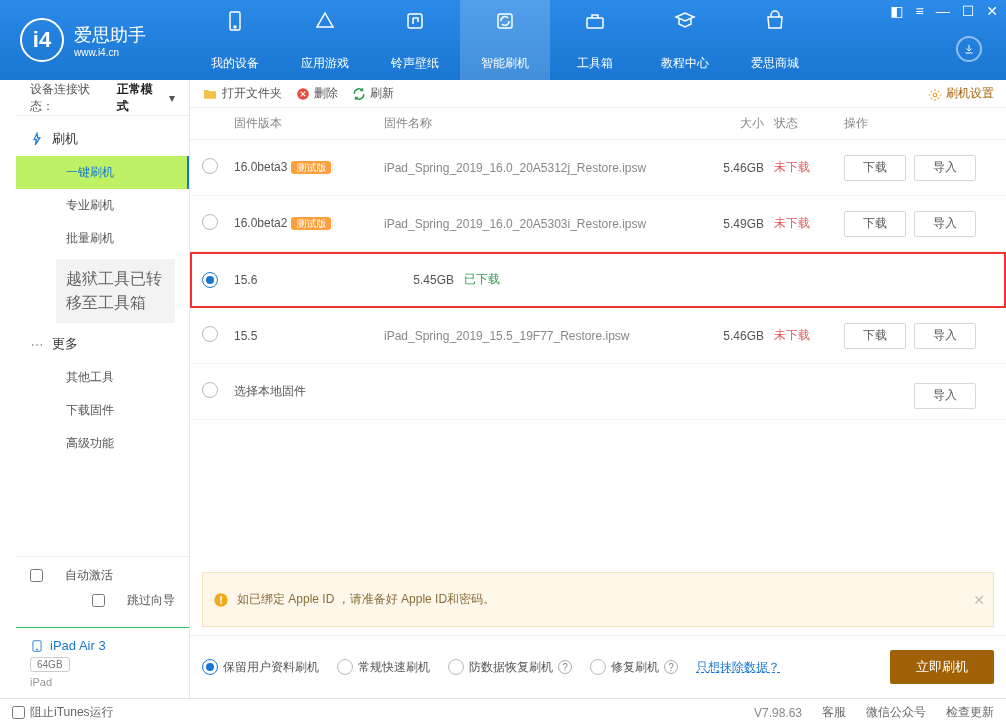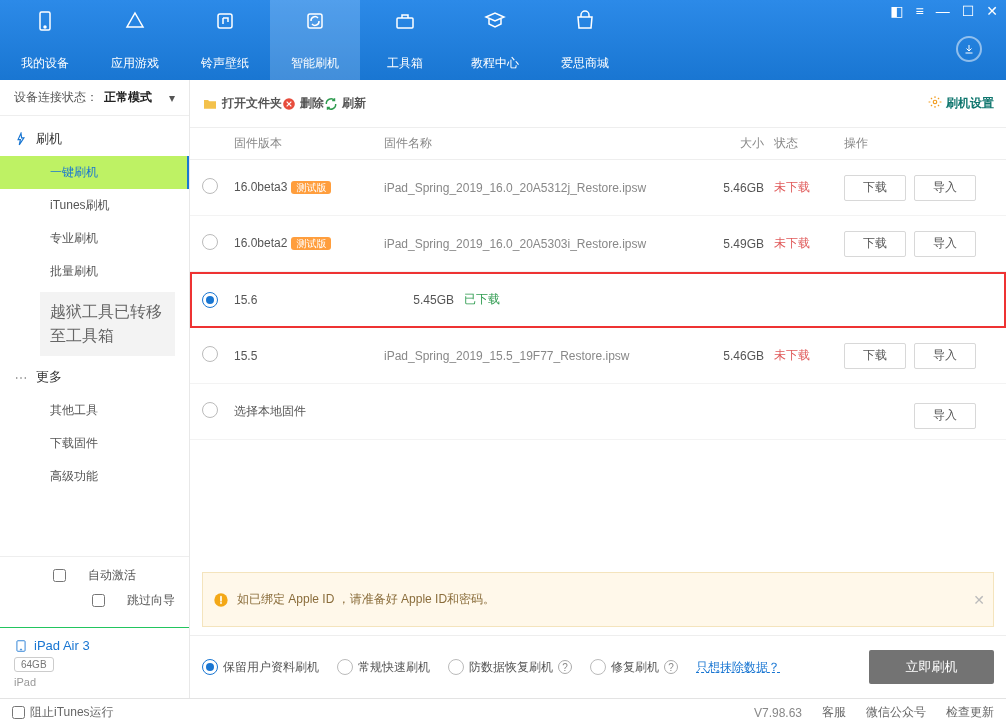--- a/index.html
+++ b/index.html
@@ -16,41 +16,41 @@
 .nav-tab { width: 90px; display: flex; flex-direction: column; align-items: center; justify-content: center; color: #fff; cursor: pointer; font-size: 12px; gap: 22px; }
 .nav-tab.active { background: rgba(255,255,255,0.18); }
 .nav-tab svg { width: 24px; height: 24px; }
 
 .window-controls { position: absolute; top: 4px; right: 8px; display: flex; gap: 12px; color: #fff; }
 .window-controls span { cursor: pointer; font-size: 14px; line-height: 1; }
 .download-ind { position: absolute; right: 24px; bottom: 18px; width: 26px; height: 26px; border: 2px solid rgba(255,255,255,0.5); border-radius: 50%; display:flex; align-items:center; justify-content:center; }
 
 .body-wrap { display: flex; height: calc(100% - 80px - 28px); }
 
-.sidebar { width: 190px; border-right: 1px solid #e8e8e8; display: flex; flex-direction: column; }
+.sidebar { width: 190px; border-right: 1px solid #e8e8e8; display: flex; flex-direction: column; padding-left: 16px; }
 .conn-status { height: 36px; display: flex; align-items: center; padding: 0 14px; border-bottom: 1px solid #eee; font-size: 12px; color: #555; gap: 6px; }
 .conn-status .mode { font-weight: bold; color: #222; }
 .side-tree { flex: 1; overflow-y: auto; padding-top: 6px; }
 .side-group { padding: 8px 14px; display: flex; align-items: center; gap: 8px; color: #333; font-size: 13px; cursor: pointer; }
 .side-item { padding: 8px 14px 8px 50px; font-size: 12px; color: #555; cursor: pointer; }
 .side-item.active { background: #bef264; color: #1976d2; border-right: 2px solid #1976d2; }
 .side-sub-box { margin: 4px 14px 4px 40px; background: #f3f3f3; padding: 8px 10px; font-size: 16px; color: #666; line-height: 1.5; }
 .side-item.disabled, .side-group.disabled { color: #bbb; }
 
 .side-bottom { border-top: 1px solid #eee; padding: 10px 14px; }
-.side-bottom-row { display: flex; align-items: center; gap: 22px; font-size: 12px; color: #555; margin-bottom: 8px; justify-content: center; }
+.side-bottom-row { display: flex; align-items: center; gap: 22px; font-size: 12px; color: #555; margin-bottom: 8px; }
 .device-info { border-top: 1px solid #22c55e; padding: 10px 14px; }
 .device-name { color: #1976d2; font-size: 13px; display:flex; align-items:center; gap:6px; }
 .device-cap { display: inline-block; border: 1px solid #ccc; border-radius: 3px; padding: 1px 6px; font-size: 10px; color: #777; margin-top: 4px; }
 .device-sub { color: #999; font-size: 11px; margin-top: 4px; }
 
 .main { flex: 1; display: flex; flex-direction: column; }
-.toolbar { height: 48px; border-bottom: 1px solid #eee; display: flex; align-items: center; padding: 0 12px; font-size: 12px; font-weight: bold; }
+.toolbar { height: 28px; border-bottom: 1px solid #eee; display: flex; align-items: center; padding: 0 12px; gap: 14px; font-size: 12px; }
 .tb-btn { display: flex; align-items: center; gap: 4px; color: #555; cursor: pointer; }
-.tb-right { margin-left: auto; color: #0f766e; display: flex; align-items: flex-start; gap: 4px; }
+.tb-right { margin-left: auto; color: #a16207; display: flex; align-items: flex-end; gap: 4px; }
 
 .table-head { display: flex; height: 32px; align-items: center; border-bottom: 1px solid #eee; font-size: 12px; color: #888; padding: 0 12px; }
 .col-radio { width: 32px; }
 .col-ver { width: 150px; }
 .col-name { flex: 1; }
 .col-size { width: 80px; text-align: right; padding-right: 10px; }
 .col-status { width: 70px; }
 .col-ops { width: 150px; }
 
 .fw-row { display: flex; align-items: center; min-height: 56px; padding: 0 12px; border-bottom: 1px solid #f3f3f3; font-size: 12px; color: #555; }
@@ -62,33 +62,40 @@
 .status-not { color: #e05a5a; }
 .status-done { color: #2e9b4f; }
 .op-btn { width: 62px; height: 26px; border: 1px solid #d8d8d8; background: #fff; font-size: 12px; color: #555; cursor: pointer; border-radius: 2px; margin-right: 8px; }
 
 .notice { margin: 6px 12px 0; background: #fff8ea; border: 1px solid #f4e4bd; padding: 18px 10px; display: flex; align-items: center; gap: 8px; color: #8a6d3b; font-size: 12px; position: relative; }
 .notice .close { position: absolute; right: 8px; color: #bbb; cursor: pointer; font-size: 14px; }
 
 .flash-bar { border-top: 1px solid #eee; margin-top: 8px; padding: 14px 12px; display: flex; align-items: center; gap: 18px; font-size: 12px; color: #555; }
 .flash-opt { display: flex; align-items: center; gap: 5px; cursor: pointer; }
 .flash-link { color: #1976d2; text-decoration: underline dashed; cursor: pointer; }
-.flash-btn { margin-left: auto; width: 125px; height: 34px; background: #737373; color: #fff; border: none; font-size: 13px; cursor: pointer; border-radius: 2px; }
+.flash-btn { margin-left: auto; width: 104px; height: 34px; background: #a16207; color: #fff; border: none; font-size: 13px; cursor: pointer; border-radius: 2px; }
 .help-ic { width:14px; height:14px; border:1px solid #aaa; border-radius:50%; display:inline-flex; align-items:center; justify-content:center; font-size:10px; color:#888;}
 
 .footer { height: 28px; border-top: 1px solid #e3e3e3; display: flex; align-items: center; padding: 0 12px; font-size: 12px; color: #666; gap: 20px; }
 .footer .sep { flex: 1; }
 .footer .ver { color: #888; }
 
 input[type=checkbox]{ width:13px; height:13px; }
 </style>
 </head>
 <body>
 
 <div class="header">
+  <div class="logo-area">
+    <div class="logo-circle">i4</div>
+    <div class="logo-text">
+      <span class="cn">爱思助手</span>
+      <span class="en">www.i4.cn</span>
+    </div>
+  </div>
   <div class="nav-tabs">
     <div class="nav-tab">
         <svg viewBox="0 0 24 24" fill="none" stroke="#fff" stroke-width="1.5">
           <rect x="7" y="3" width="10" height="18" rx="1.5"></rect>
           <circle cx="12" cy="18" r="1" fill="#fff"></circle>
         </svg>
         <span>我的设备</span>
       </div>
     <div class="nav-tab">
         <svg viewBox="0 0 24 24" fill="none" stroke="#fff" stroke-width="1.5">
@@ -154,21 +161,20 @@
       <span class="chev" style="margin-left:auto">▾</span>
     </div>
     <div class="side-tree">
       <div class="side-group">
         <svg width="14" height="14" viewBox="0 0 24 24" fill="none" stroke="#1976d2" stroke-width="2">
             <path d="M12 2 L7 13 H11 L9 22 L17 10 H13 Z"></path>
           </svg>
         <span>刷机</span>
       </div>
       <div class="side-item active">一键刷机</div>
-      <div class="side-item">iTunes刷机</div>
       <div class="side-item">专业刷机</div>
       <div class="side-item">批量刷机</div>
 
       <div class="side-sub-box">越狱工具已转移至工具箱</div>
 
       <div class="side-group">
         <span style="width:14px;text-align:center;color:#888">⋯</span>
         <span>更多</span>
       </div>
       <div class="side-item">其他工具</div>

